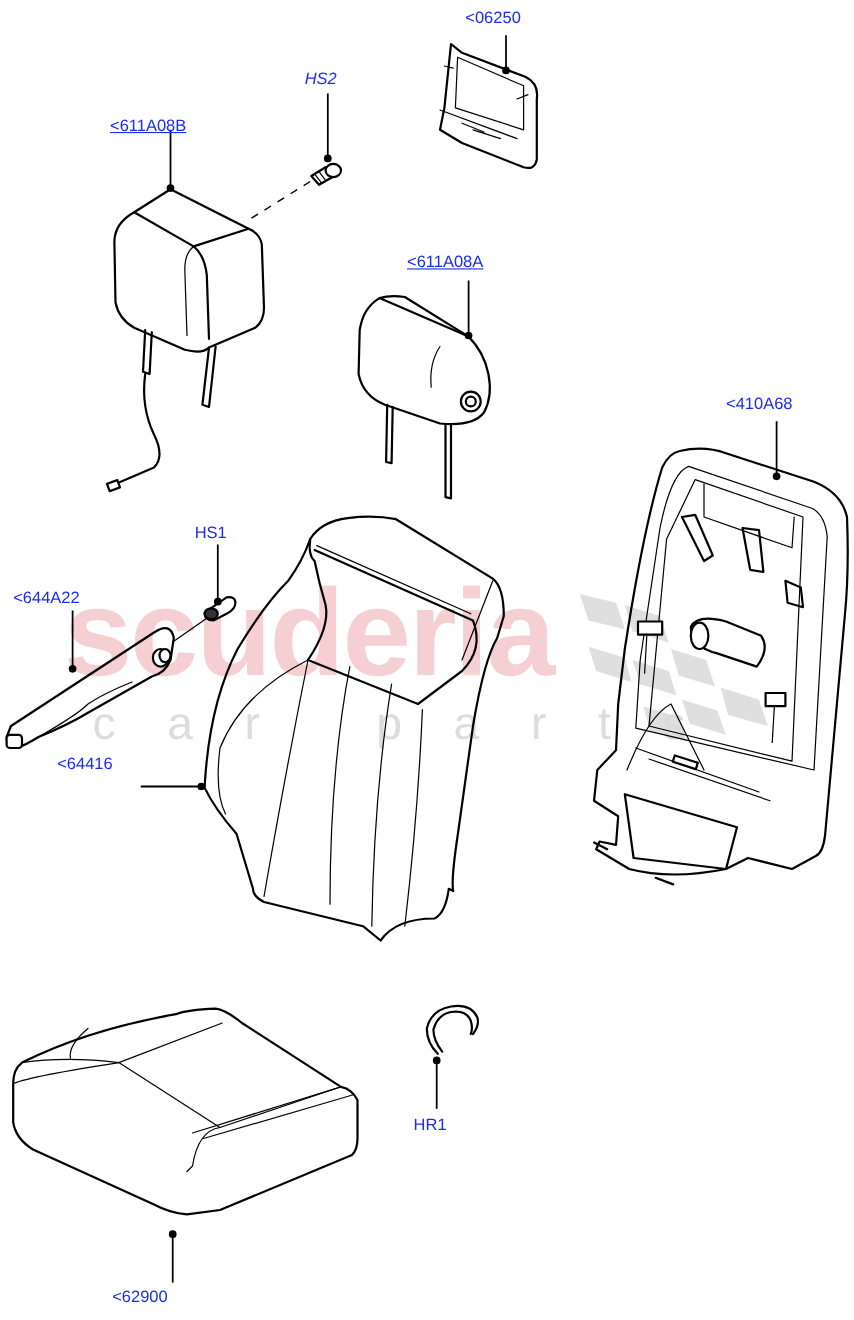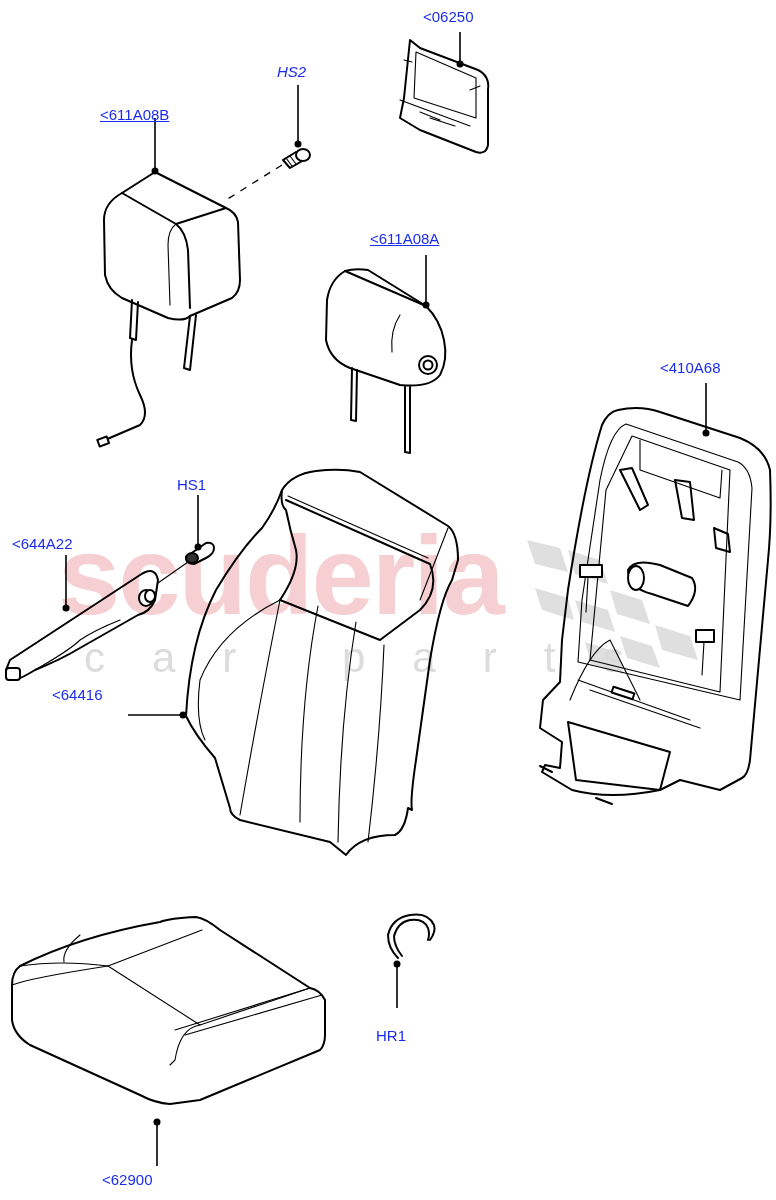--- a/index.html
+++ b/index.html
@@ -160,14 +160,14 @@
 </svg>
 
 <div class="callout" style="left:423px; top:9px;">&lt;06250</div>
 <div class="callout" style="left:100px; top:107px;text-decoration:underline;">&lt;611A08B</div>
 <div class="callout" style="left:277px; top:64px;font-style:italic;">HS2</div>
 <div class="callout" style="left:370px; top:231px;text-decoration:underline;">&lt;611A08A</div>
 <div class="callout" style="left:660px; top:360px;">&lt;410A68</div>
 <div class="callout" style="left:177px; top:477px;">HS1</div>
 <div class="callout" style="left:12px; top:536px;">&lt;644A22</div>
 <div class="callout" style="left:52px; top:687px;">&lt;64416</div>
-<div class="callout" style="left:376px; top:1015px;margin-top:13px;">HR1</div>
+<div class="callout" style="left:376px; top:1015px;">HR1</div>
 <div class="callout" style="left:102px; top:1172px;">&lt;62900</div>
 
 </body></html>

